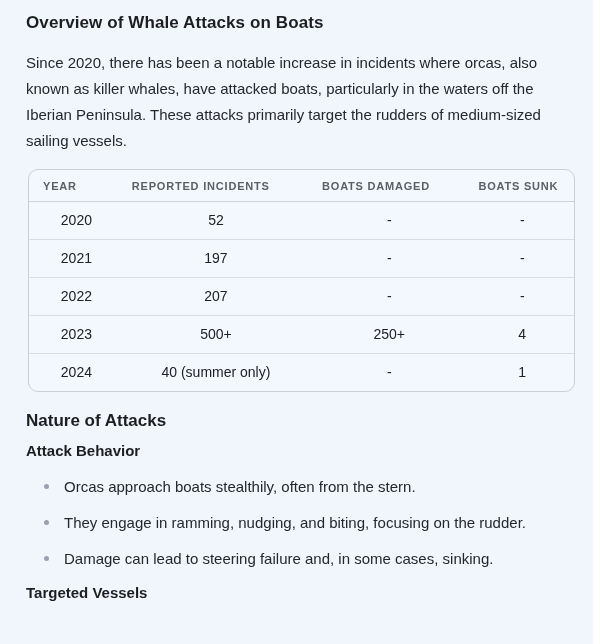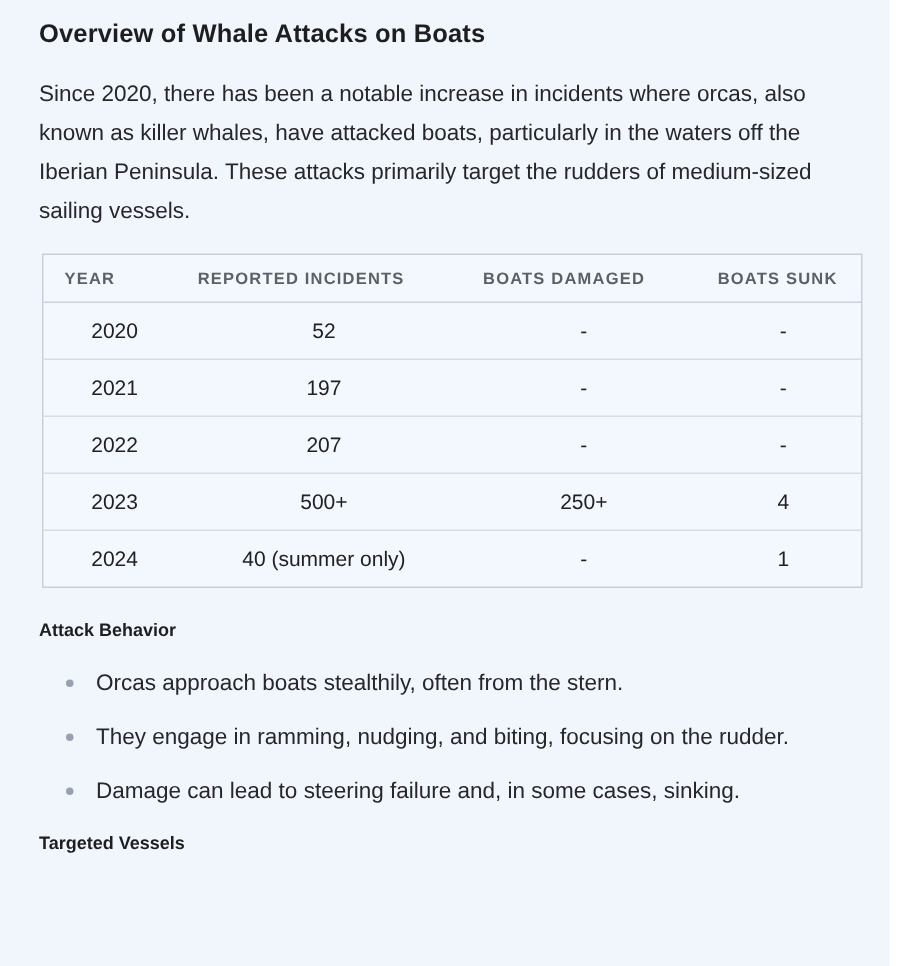--- a/index.html
+++ b/index.html
@@ -35,21 +35,21 @@
   }
   .h2 {
     font-size: 17px;
     font-weight: 700;
     color: #1d1e20;
     margin: 0 0 16px 0;
     line-height: 22px;
   }
   .table-wrap {
     border: 1px solid #c9cfd9;
-    border-radius: 0;
+    border-radius: 10px;
     overflow: hidden;
     margin: 0 2px 18px 2px;
     background: #f3f7fe;
   }
   table {
     width: 100%;
     border-collapse: collapse;
     table-layout: fixed;
   }
   th {
@@ -64,21 +64,21 @@
   td {
     font-size: 14px;
     color: #202124;
     padding: 11px 8px 11px 14px;
     border-bottom: 1px solid #d8dce3;
     line-height: 15px;
     text-align: center;
   }
   tr:last-child td { border-bottom: none; }
   .h3 {
-    font-size: 12px;
+    font-size: 15px;
     font-weight: 700;
     color: #1d1e20;
     margin: 0 0 12px 0;
     line-height: 20px;
   }
   .h2.mt { margin-top: 0; margin-bottom: 9px; }
   ul {
     list-style: none;
     margin: 14px 0 8px 0;
     padding: 0;
@@ -158,20 +158,21 @@
         <tr>
           <td>2024</td>
           <td>40 (summer only)</td>
           <td>-</td>
           <td>1</td>
         </tr>
       </tbody>
     </table>
   </div>
 
+  <h2 class="h2 mt">Nature of Attacks</h2>
 
   <div class="subsection">
     <h3 class="h3">Attack Behavior</h3>
     <ul>
       <li>Orcas approach boats stealthily, often from the stern.</li>
       <li>They engage in ramming, nudging, and biting, focusing on the rudder.</li>
       <li>Damage can lead to steering failure and, in some cases, sinking.</li>
     </ul>
   </div>
 

